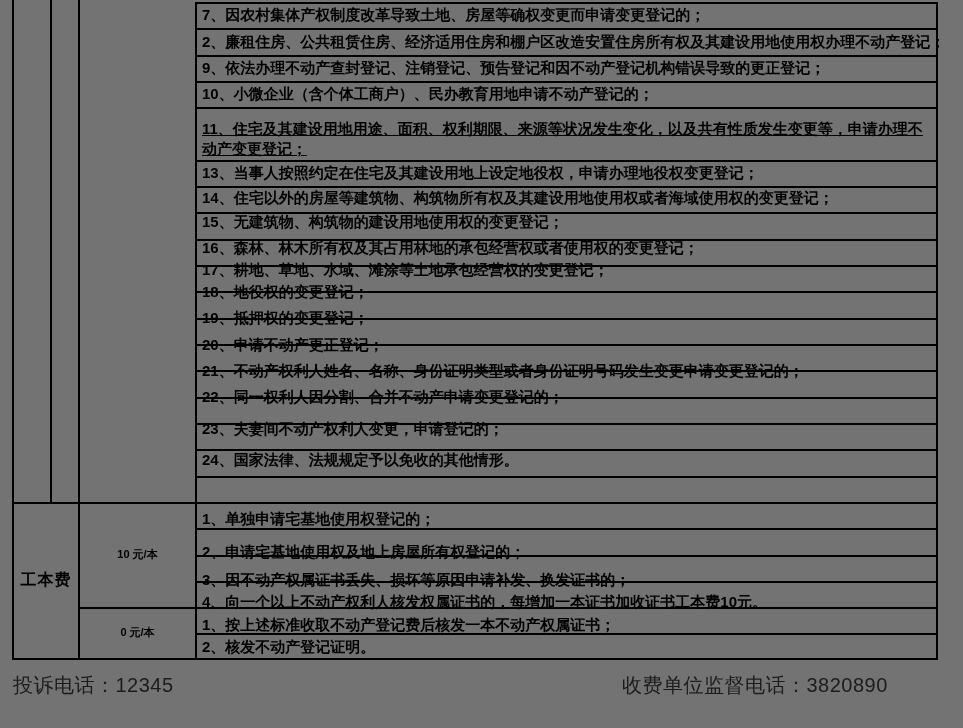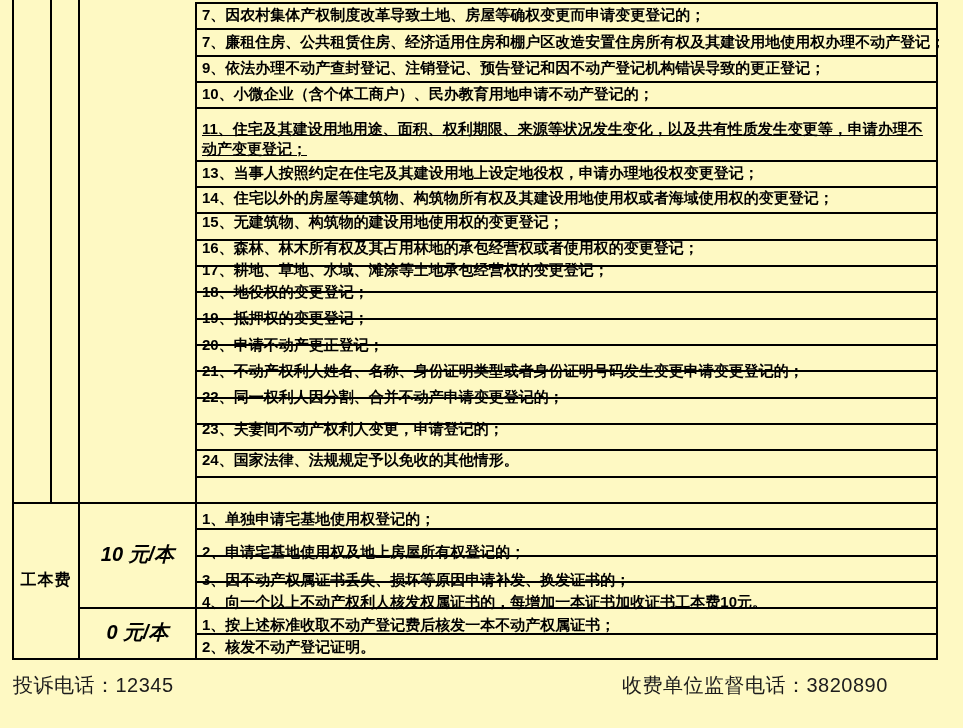--- a/index.html
+++ b/index.html
@@ -1,35 +1,35 @@
 <!DOCTYPE html>
 <html><head>
 <meta charset="utf-8">
 <style>
   html,body{margin:0;padding:0;background:#ffffff;}
   .canvas{
-    position:relative;width:963px;height:728px;background:#fef9c3;overflow:hidden;
+    position:relative;width:963px;height:728px;background:#737373;overflow:hidden;
     font-family:"Liberation Sans", sans-serif;color:#000;
   }
   .vline,.hline{position:absolute;background:#000;}
   .vline{width:2px;}
   .hline{height:2px;}
   .rows{position:absolute;left:197px;width:737px;display:flex;flex-direction:column;}
   .row{
     box-sizing:border-box;display:flex;align-items:center;
     padding-left:5px;font-size:15px;font-weight:bold;line-height:1.2;
     white-space:nowrap;overflow:visible;
   }
   .row.tall{align-items:flex-start;white-space:normal;line-height:20px;padding-top:12px;text-decoration:underline;}
   .cell{
     position:absolute;display:flex;align-items:center;justify-content:center;
     font-weight:bold;text-align:center;
   }
   .cell.category{font-size:16px;letter-spacing:1px;}
-  .cell.rate{font-size:20px;font-style:italic;}
+  .cell.rate{font-size:11px;}
   .footer-text{
     position:absolute;font-size:20px;color:#1c1c1c;white-space:nowrap;
     font-weight:normal;letter-spacing:0.5px;
   }
 </style>
 </head>
 <body>
 
 <div class="canvas">
 
@@ -61,21 +61,21 @@
       <div class="hline" style="left: 195px; top: 555px; width: 743px;"></div>
       <div class="hline" style="left: 195px; top: 581px; width: 743px;"></div>
       <div class="hline" style="left: 195px; top: 633px; width: 743px;"></div>
       <div class="hline" style="left: 12px; top: 502px; width: 926px;"></div>
       <div class="hline" style="left: 12px; top: 658px; width: 926px;"></div>
       <div class="hline" style="left: 78px; top: 607px; width: 860px;"></div>
     </div>
 
   <div id="upper-rows" class="rows" style="top:2px;height:500px;">
       <div class="row" style="height: 26px;">7、因农村集体产权制度改革导致土地、房屋等确权变更而申请变更登记的；</div>
-      <div class="row" style="height: 27px;">7、廉租住房、公共租赁住房、经济适用住房和棚户区改造安置住房所有权及其建设用地使用权办理不动产登记；</div>
+      <div class="row" style="height: 27px;">2、廉租住房、公共租赁住房、经济适用住房和棚户区改造安置住房所有权及其建设用地使用权办理不动产登记；</div>
       <div class="row" style="height: 26px;">9、依法办理不动产查封登记、注销登记、预告登记和因不动产登记机构错误导致的更正登记；</div>
       <div class="row" style="height: 26px;">10、小微企业（含个体工商户）、民办教育用地申请不动产登记的；</div>
       <div class="row tall" style="height: 53px;">11、住宅及其建设用地用途、面积、权利期限、来源等状况发生变化，以及共有性质发生变更等，申请办理不动产变更登记；</div>
       <div class="row" style="height: 26px;">13、当事人按照约定在住宅及其建设用地上设定地役权，申请办理地役权变更登记；</div>
       <div class="row" style="height: 23px;">14、住宅以外的房屋等建筑物、构筑物所有权及其建设用地使用权或者海域使用权的变更登记；</div>
       <div class="row" style="height: 26px;">15、无建筑物、构筑物的建设用地使用权的变更登记；</div>
       <div class="row" style="height: 26px;">16、森林、林木所有权及其占用林地的承包经营权或者使用权的变更登记；</div>
       <div class="row" style="height: 18px;">17、耕地、草地、水域、滩涂等土地承包经营权的变更登记；</div>
       <div class="row" style="height: 26px;">18、地役权的变更登记；</div>
       <div class="row" style="height: 26px;">19、抵押权的变更登记；</div>

